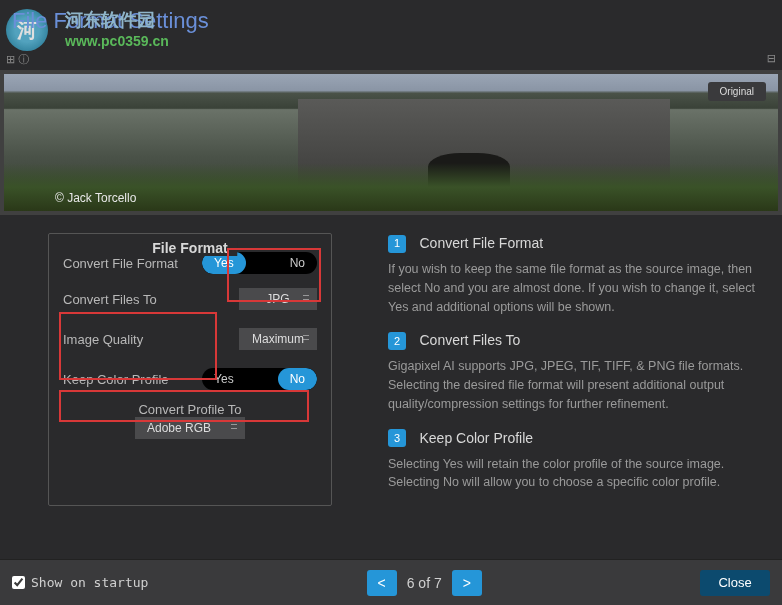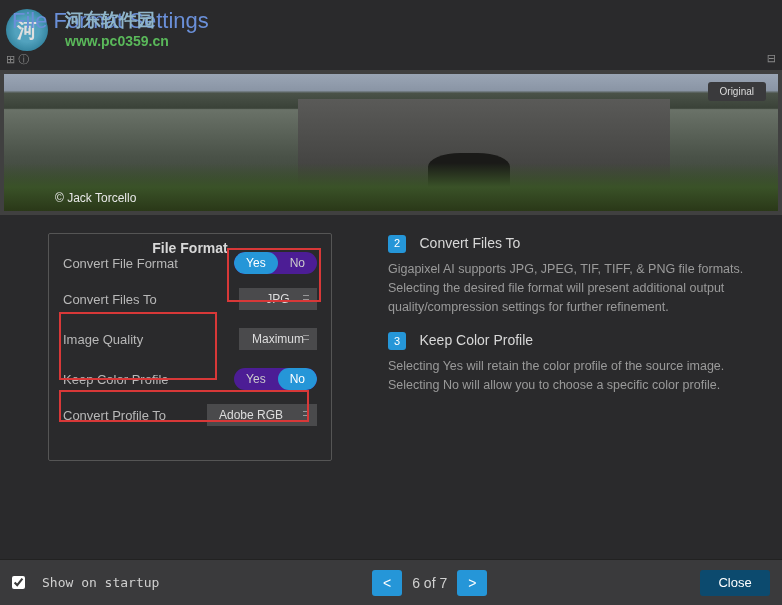--- a/index.html
+++ b/index.html
@@ -132,24 +132,25 @@
     .form-row {
       display: flex;
       justify-content: space-between;
       align-items: center;
       margin-bottom: 10px;
       min-height: 26px;
       color: #b8b8b8;
     }
     .toggle {
       display: inline-flex;
-      background: #4c1d95;
+      background: #000000;
       border-radius: 14px;
       overflow: hidden;
       font-size: 12px;
+      gap: 32px;
     }
     .toggle span {
       padding: 4px 12px;
       color: #ccc;
     }
     .toggle span.active {
       background: #2596d8;
       border-radius: 14px;
       color: #fff;
     }
@@ -214,21 +215,21 @@
       background: #3a3a3c;
       display: flex;
       align-items: center;
       padding: 0 12px;
       justify-content: space-between;
       border-top: 1px solid #222;
     }
     .footer-left {
       display: flex;
       align-items: center;
-      gap: 17px;
+      gap: 6px;
       color: #d0d0d0;
       font-size: 13px;
       font-family: monospace;
     }
     .footer-left input[type=checkbox]{
       accent-color:#fff;
     }
     .footer-center {
       display: flex;
       align-items: center;
@@ -304,31 +305,36 @@
     </div>
 
     <div class="form-row" style="margin-top:14px;">
       <span>Keep Color Profile</span>
       <span class="toggle">
         <span>Yes</span>
         <span class="active">No</span>
       </span>
     </div>
 
-    <div class="form-row" style="margin-top:8px;">
+    <div class="form-row" style="margin-top:8px;flex-direction:column;">
       <span>Convert Profile To</span>
       <span class="select-box wide">Adobe RGB</span>
     </div>
 
     <div class="highlight-red" style="left:178px; top:14px; width:94px; height:54px;"></div>
     <div class="highlight-red" style="left:10px; top:78px; width:158px; height:68px;"></div>
     <div class="highlight-red" style="left:10px; top:156px; width:250px; height:32px;"></div>
   </div>
 
   <div class="info-section">
+    <div class="info-item">
+      <span class="info-badge">1</span>
+      <span class="info-title">Convert File Format</span>
+      <div class="info-desc">If you wish to keep the same file format as the source image, then select No and you are almost done. If you wish to change it, select Yes and additional options will be shown.</div>
+    </div>
     <div class="info-item">
       <span class="info-badge">2</span>
       <span class="info-title">Convert  Files To</span>
       <div class="info-desc">Gigapixel AI supports JPG, JPEG, TIF, TIFF, &amp; PNG  file formats. Selecting the desired file format will present additional output quality/compression settings for further refinement.</div>
     </div>
     <div class="info-item">
       <span class="info-badge">3</span>
       <span class="info-title">Keep Color Profile</span>
       <div class="info-desc">Selecting Yes will retain the color profile of the source image. Selecting No will allow you to choose a specific color profile.</div>
     </div>

